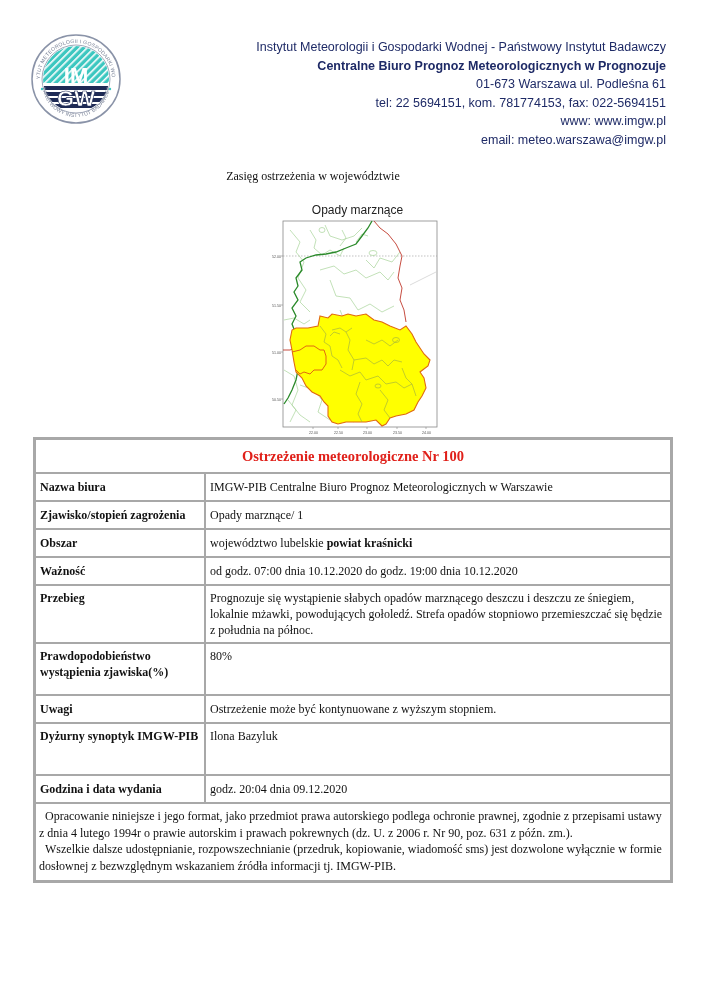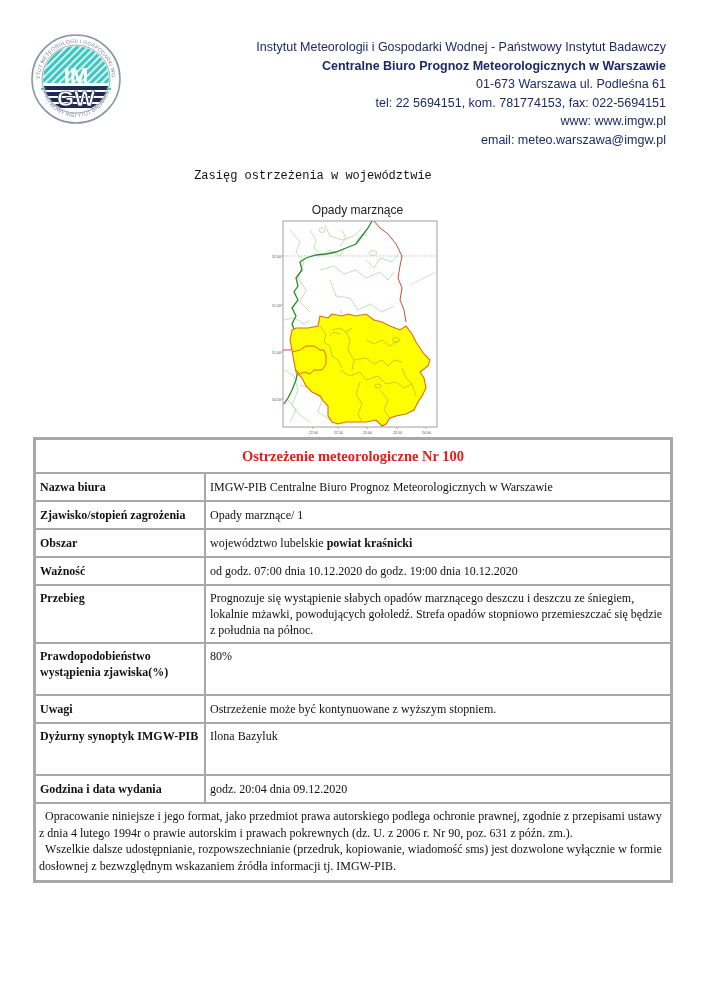--- a/index.html
+++ b/index.html
@@ -2,21 +2,21 @@
 <html><head>
 <meta charset="utf-8">
 <style>
   html, body { margin: 0; padding: 0; background: #ffffff; }
   body { width: 706px; height: 1000px; position: relative; overflow: hidden; }
   .header-logo { position: absolute; left: 30px; top: 33px; width: 92px; height: 92px; }
   .header-info { position: absolute; right: 40px; top: 38px; text-align: right;
     font-family: "Liberation Sans", sans-serif; font-size: 12.5px; line-height: 18.5px; color: #1e2a66; }
   .header-info .bold { font-weight: bold; }
   .section-title { position: absolute; left: 0; width: 626px; top: 169px; text-align: center;
-    font-family: Liberation Mono, monospace; font-size: 12px; color: #111; }
+    font-family: Liberation Serif, serif; font-size: 12px; color: #111; }
   .map-wrap { position: absolute; left: 270px; top: 200px; width: 175px; height: 235px; }
   .map-title { position: absolute; left: 0; top: 3px; width: 175px; text-align: center;
     font-family: "Liberation Sans", sans-serif; font-size: 12px; color: #222; }
   .map-svg { position: absolute; left: 0; top: 0; }
   table.warn { position: absolute; left: 33px; top: 437px; width: 640px; border-collapse: separate;
     border-spacing: 0; border: 2px solid #a8a8a8; font-family: "Liberation Serif", serif;
     font-size: 12px; color: #111; }
   table.warn td { border: 1px solid #a8a8a8; padding: 4px 4px; vertical-align: top; line-height: 16px; }
   table.warn td.label { font-weight: bold; width: 160px; font-size: 12px; }
   table.warn td.title { text-align: center; color: #e0201a; font-weight: bold; font-size: 14.5px;
@@ -62,21 +62,21 @@
     <text font-family="Liberation Sans, sans-serif" font-size="5.2" fill="#7a8398" letter-spacing="0.2">
       <textPath href="#ringBot" startOffset="50%" text-anchor="middle">PAŃSTWOWY INSTYTUT BADAWCZY</textPath>
     </text>
     <circle cx="12" cy="56" r="1.2" fill="#3cc7c0"></circle>
     <circle cx="80" cy="56" r="1.2" fill="#3cc7c0"></circle>
   </svg>
 </div>
 
 <div class="header-info">
   <div>Instytut Meteorologii i Gospodarki Wodnej - Państwowy Instytut Badawczy</div>
-  <div class="bold">Centralne Biuro Prognoz Meteorologicznych w Warszawie</div>
+  <div class="bold">Centralne Biuro Prognoz Meteorologicznych w Prognozuje</div>
   <div>01-673 Warszawa ul. Podleśna 61</div>
   <div>tel: 22 5694151, kom. 781774153, fax: 022-5694151</div>
   <div>www: www.imgw.pl</div>
   <div>email: meteo.warszawa@imgw.pl</div>
 </div>
 
 <div class="section-title">Zasięg ostrzeżenia w województwie</div>
 
 <div class="map-wrap">
   <svg class="map-svg" width="175" height="235" viewBox="0 0 175 235">

